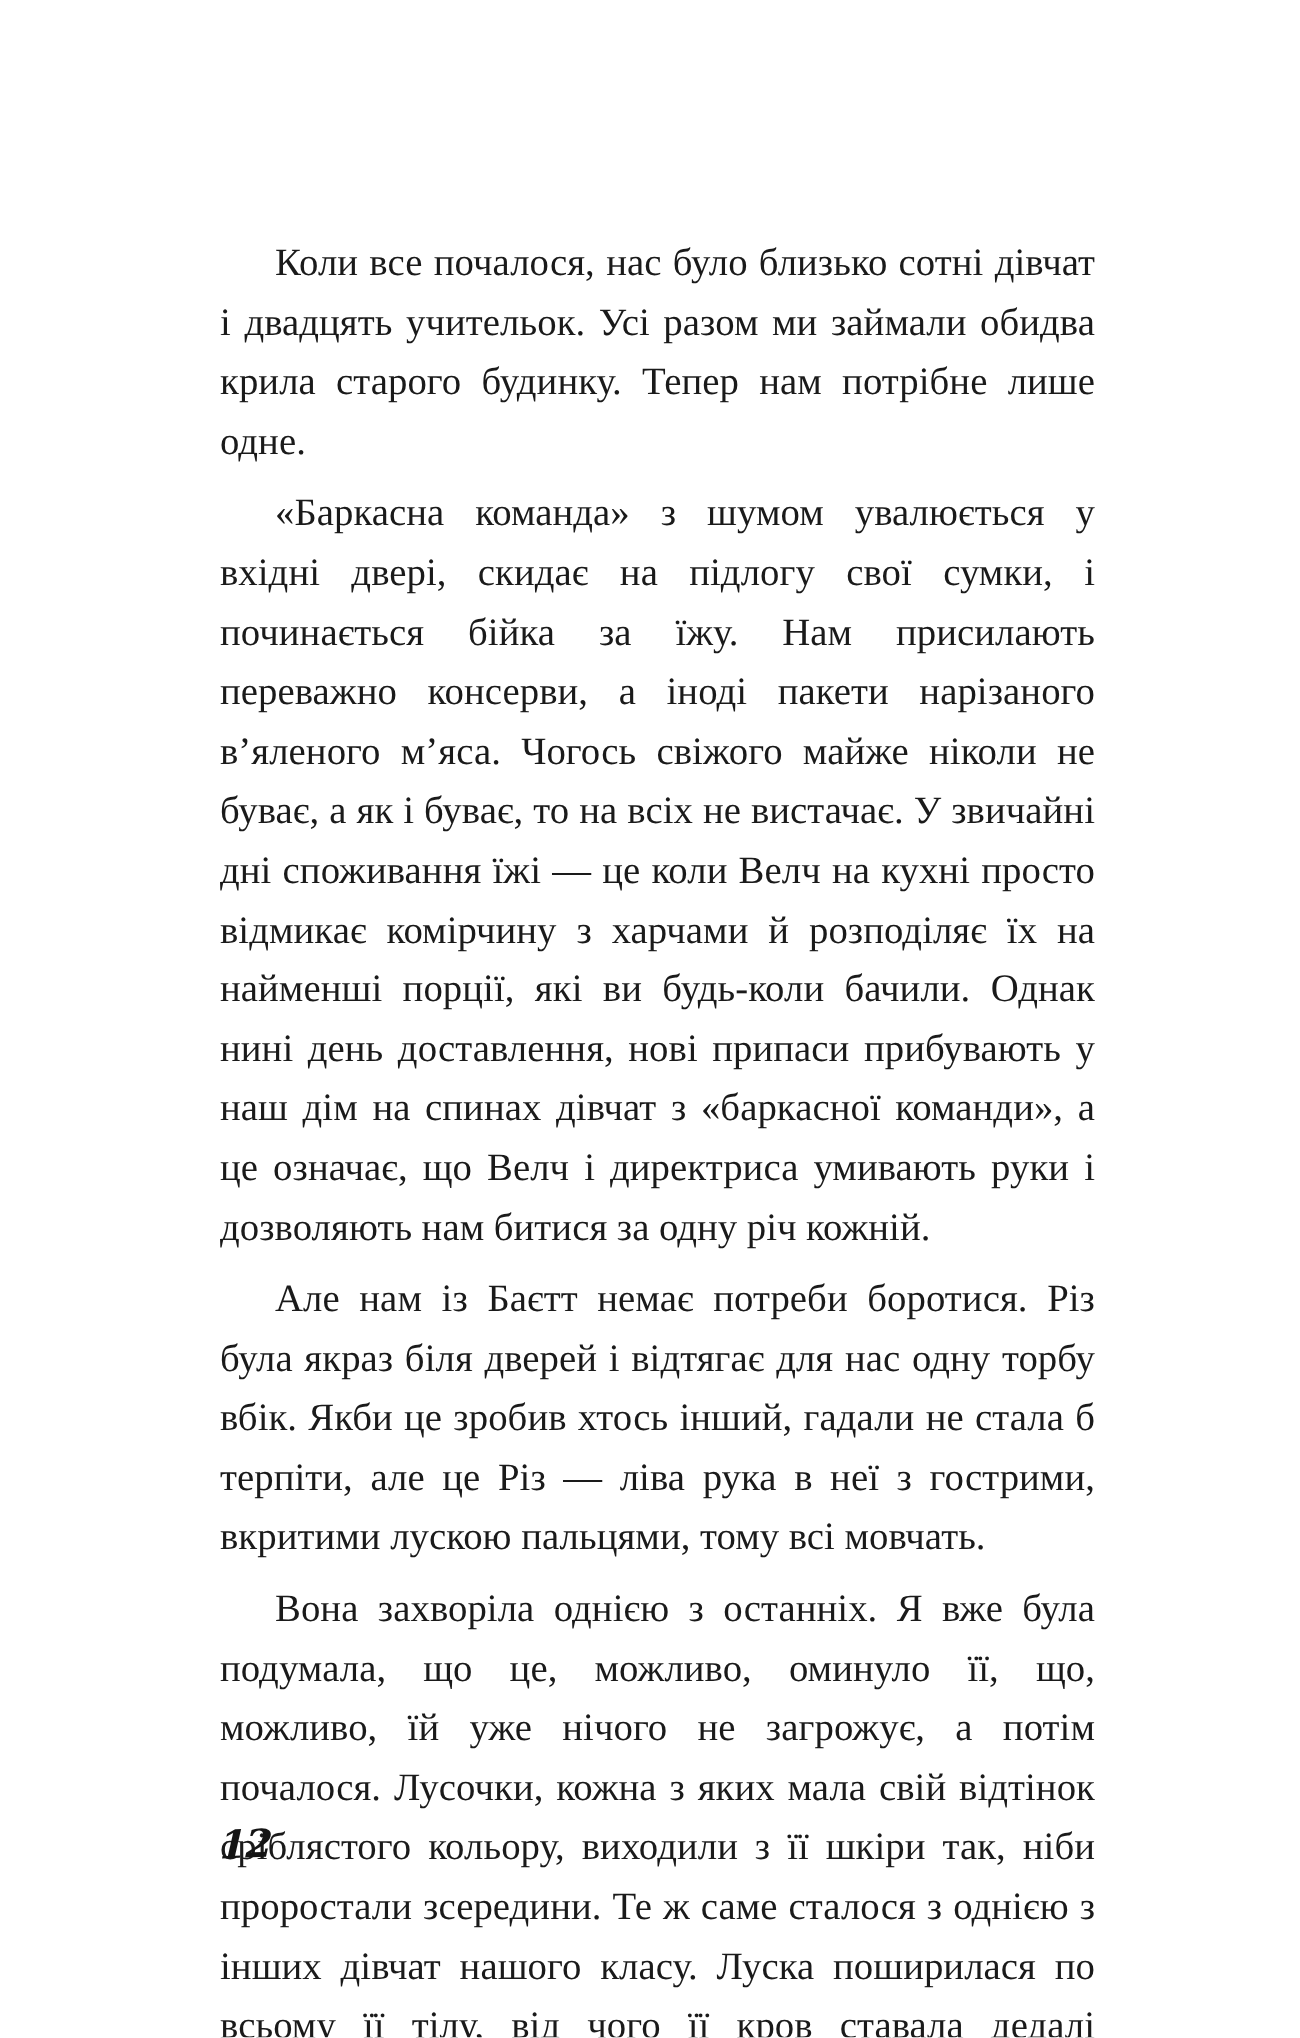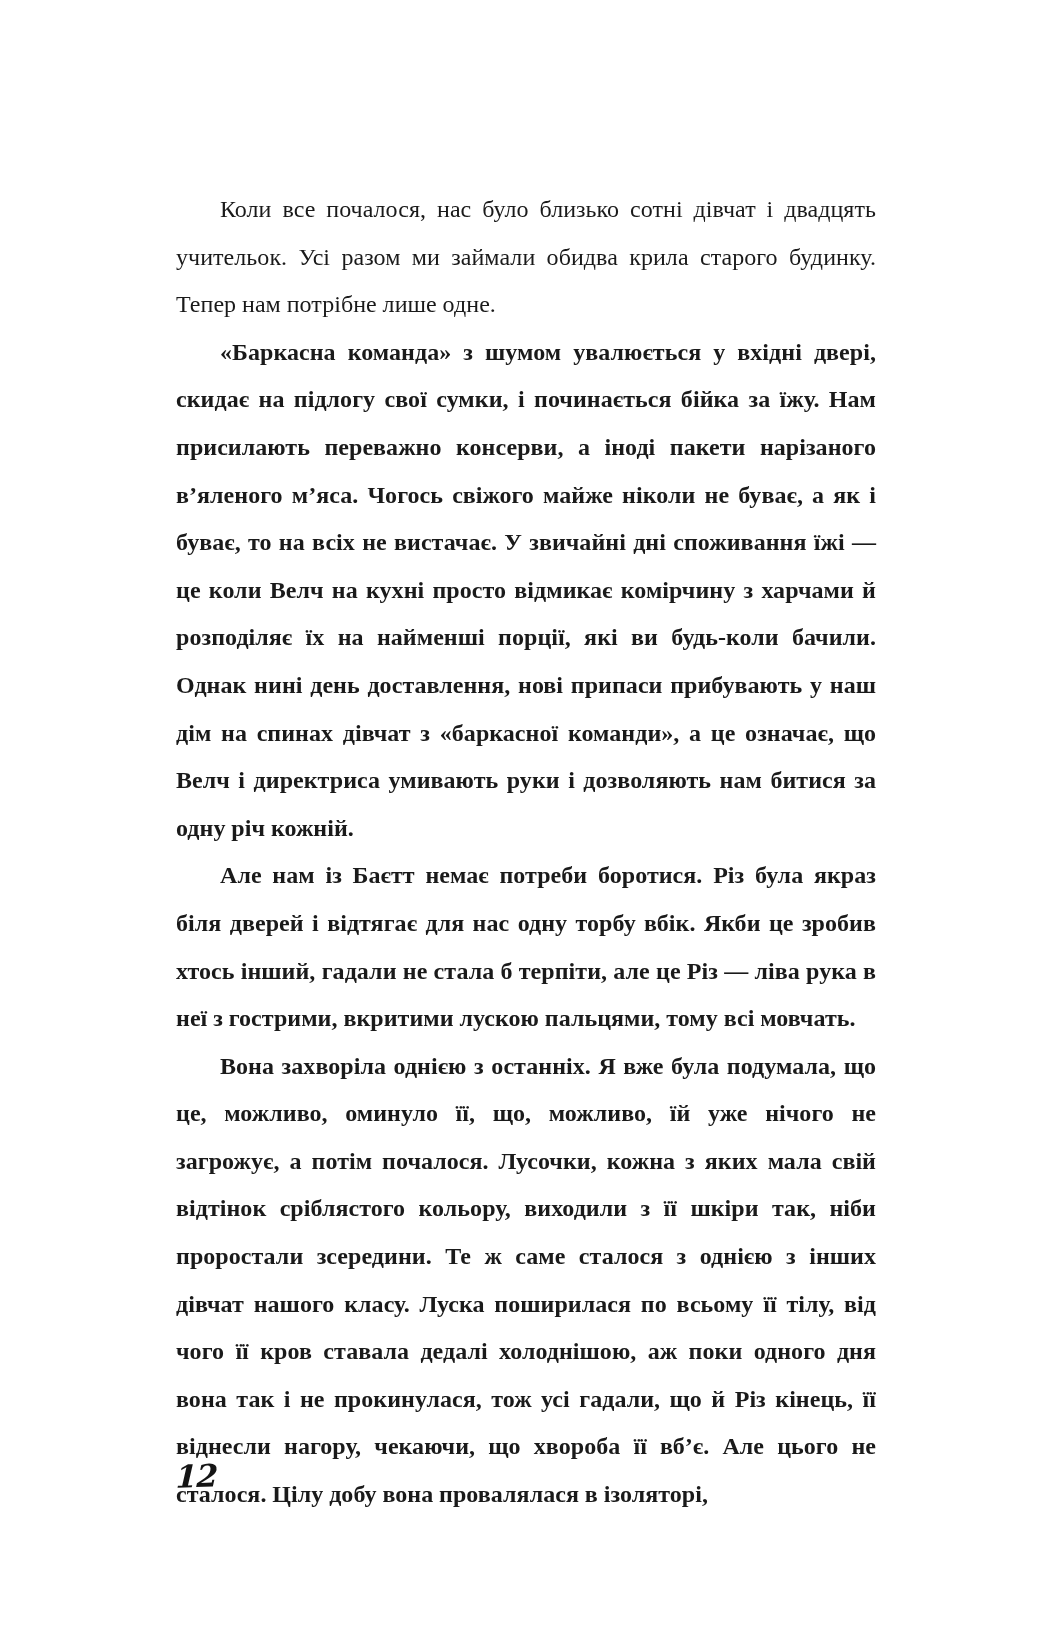--- a/index.html
+++ b/index.html
@@ -20,32 +20,31 @@
     overflow: hidden;
   }
   .text-block {
     position: absolute;
     left: 176px;
     top: 186px;
     width: 700px;
   }
   .para {
     margin: 0;
-    font-size: 24px;
+    font-size: 31px;
     line-height: 47.6px;
     text-align: justify;
     text-indent: 44px;
     hyphens: manual;
     word-spacing: -0.2px;
     letter-spacing: 0.05px;
     -webkit-font-smoothing: antialiased;
   }
   .para + .para {
-    margin-top: 0;
-    font-weight: bold;
+    margin-top: 10px;
   }
   .folio {
     position: absolute;
     left: 176px;
     top: 1458px;
     font-family: "DejaVu Serif", serif;
     font-style: italic;
     font-size: 31px;
     font-weight: 600;
     color: #141414;

